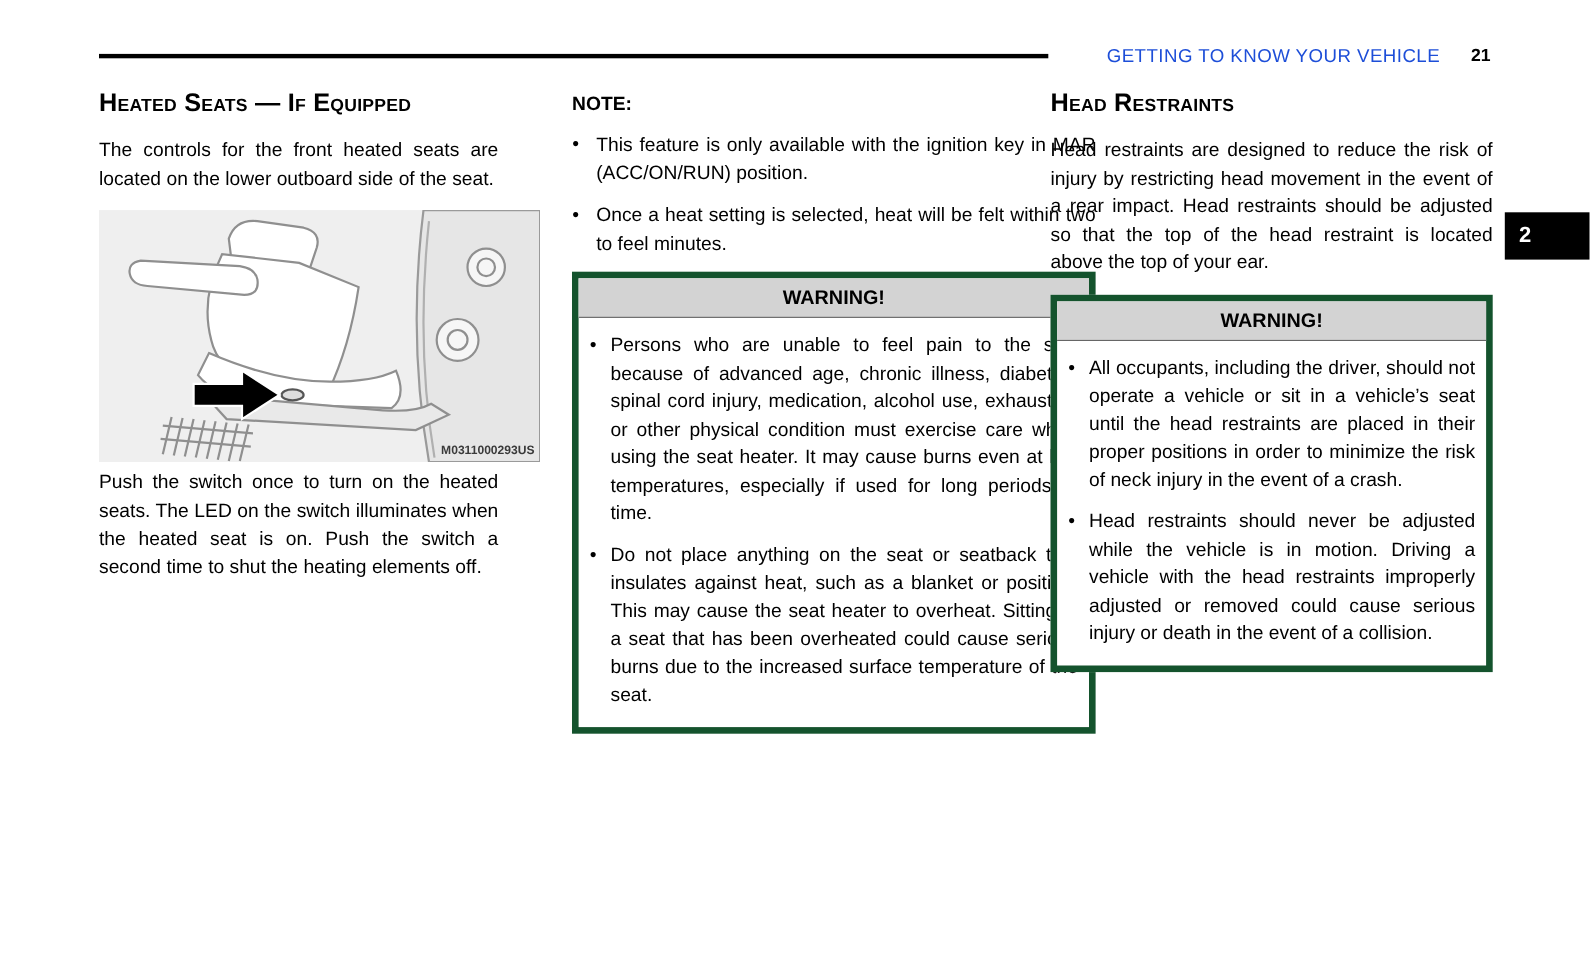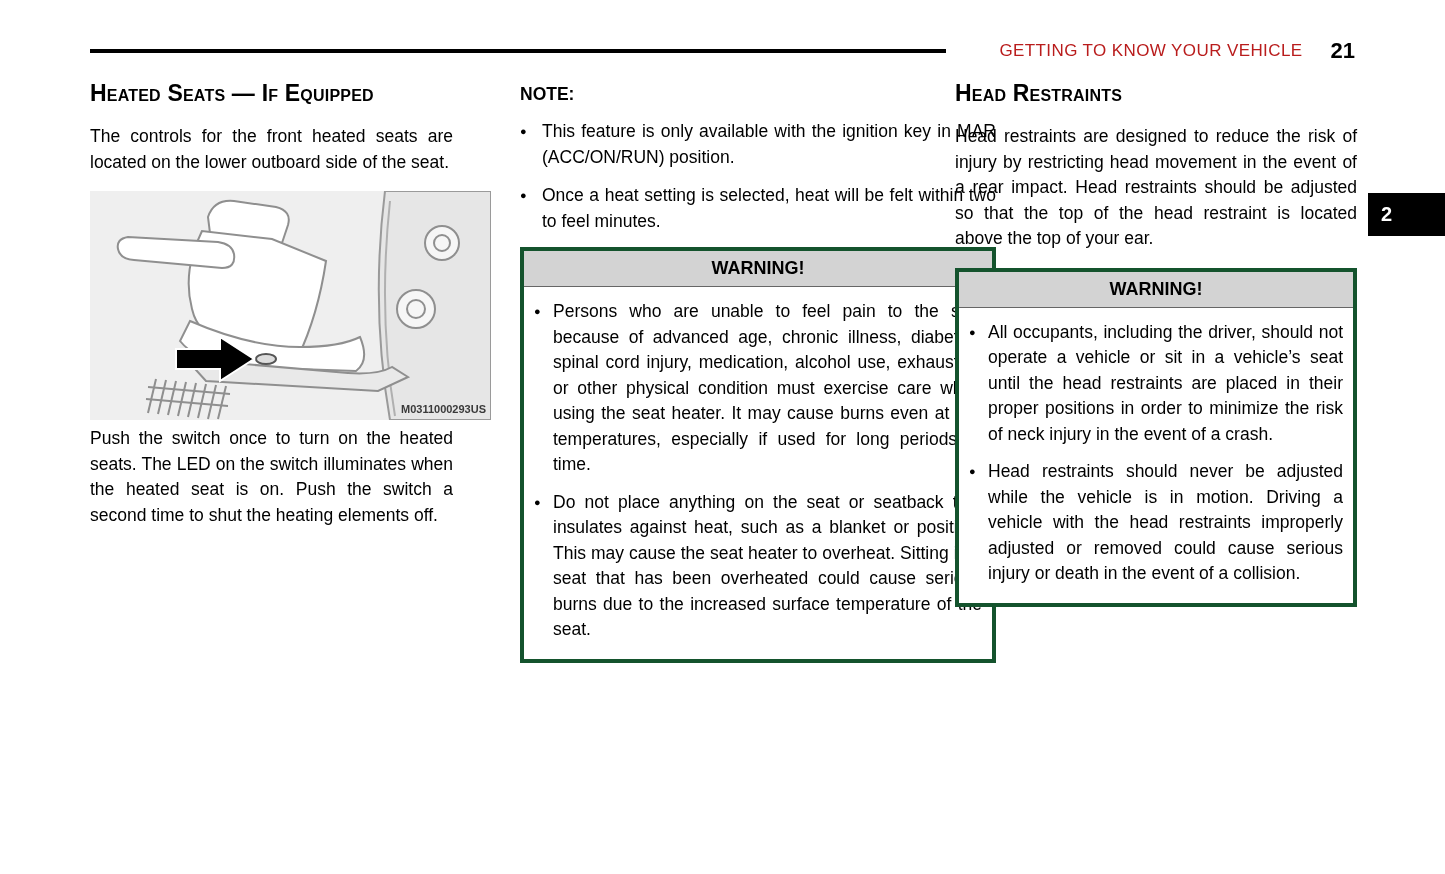--- a/index.html
+++ b/index.html
@@ -21,29 +21,29 @@
     display: flex;
     align-items: center;
   }
   .header .rule {
     flex: 1 1 auto;
     height: 4px;
     background: #000;
   }
   .header .htitle {
     margin-left: 53px;
-    color: #b91c1c;
+    color: #1d4ed8;
     font-size: 17px;
     letter-spacing: 0.4px;
     white-space: nowrap;
   }
   .header .hnum {
     margin-left: 28px;
     font-weight: bold;
-    font-size: 22px;
+    font-size: 16px;
     color: #000;
   }
 
   
   .chapter-tab {
     position: absolute;
     top: 193px; right: 0;
     width: 77px; height: 43px;
     background: #000;
     color: #fff;
@@ -89,21 +89,21 @@
   }
   .bullet-item .dot {
     flex: 0 0 22px;
     font-size: 11px;
     line-height: 25.5px;
   }
   .bullet-item .btxt { flex: 1 1 auto; text-align: justify; }
 
   
   .warnbox {
-    border: 4px solid #14532d;
+    border: 6px solid #14532d;
     margin-top: 9px;
     background: #fff;
   }
   .warnhead {
     background: #d3d3d3;
     border-bottom: 1px solid #666;
     text-align: center;
     font-weight: bold;
     font-size: 18px;
     padding: 7px 0;

